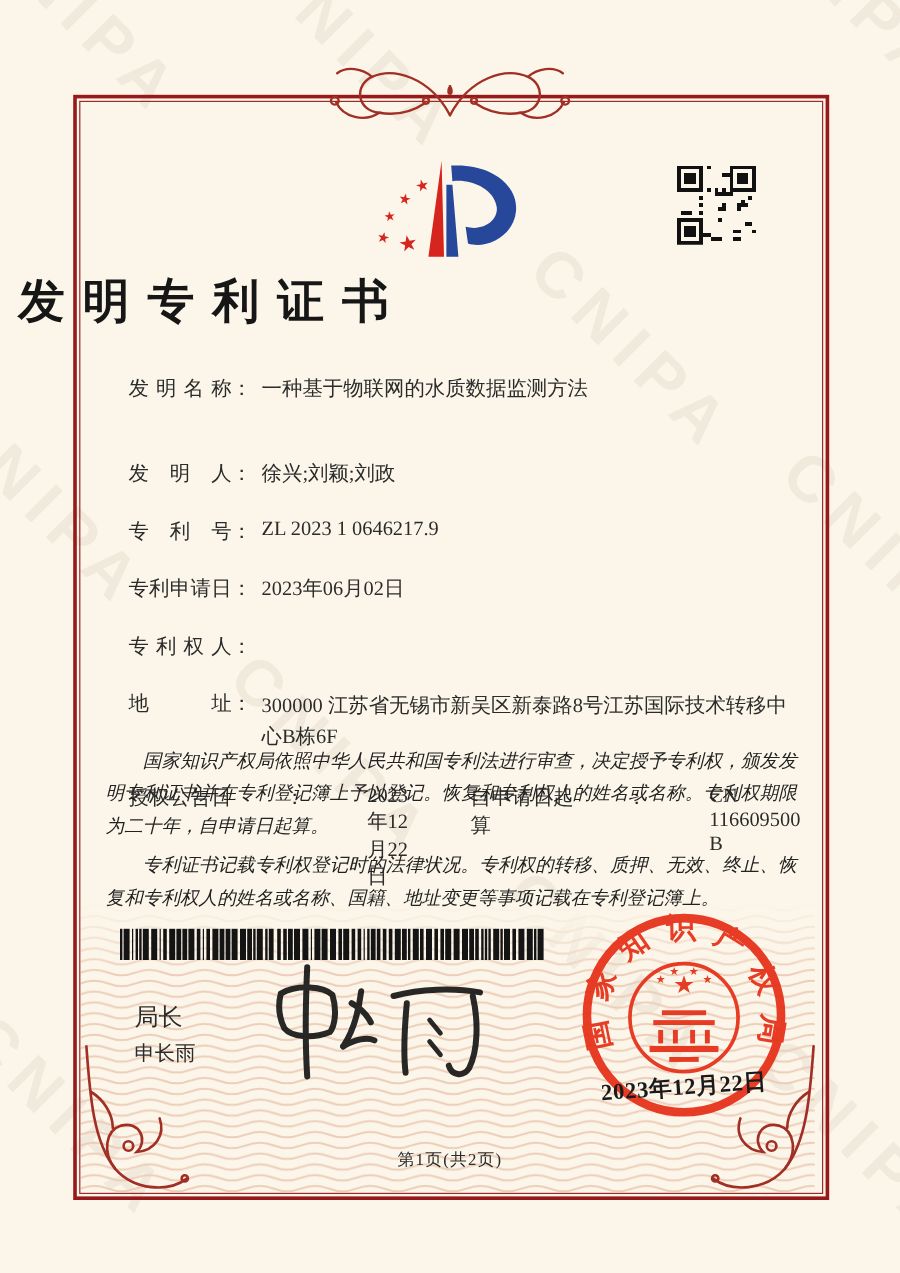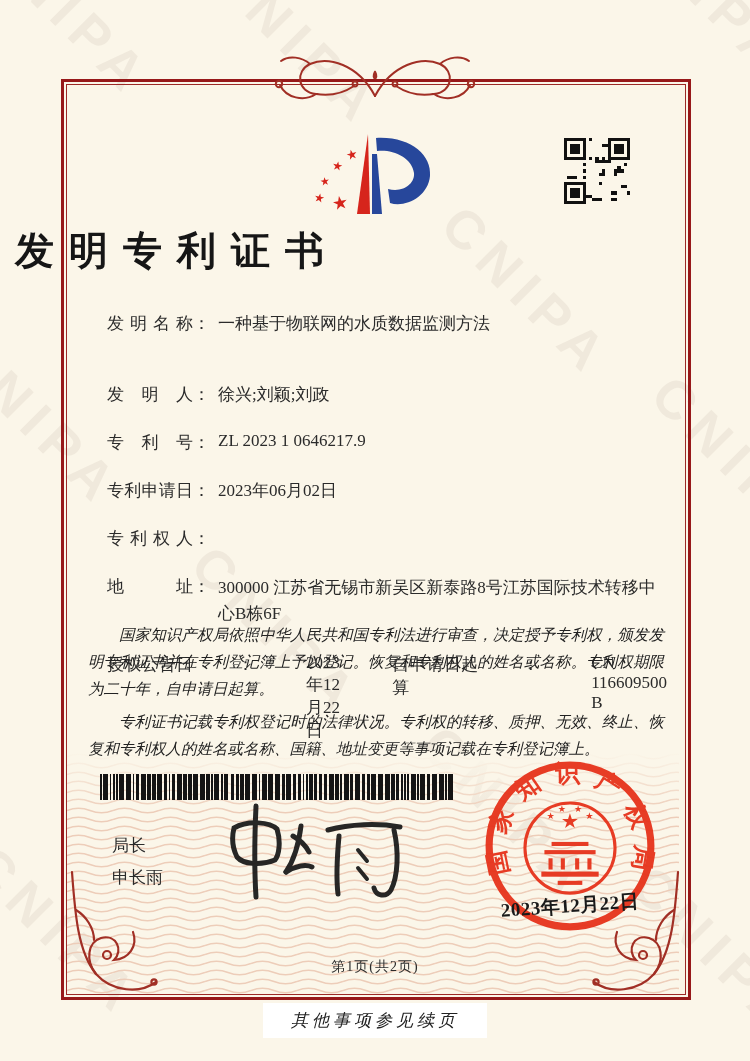--- a/index.html
+++ b/index.html
@@ -37,21 +37,21 @@
   .grant-group{display:flex;gap:44px;}
   .grant-group+.grant-group{margin-left:44px;}
   
   .paras{position:absolute;left:88px;top:622px;width:576px;z-index:2;
          font-style:italic;font-size:15.5px;line-height:1.74;text-align:justify;color:#222;}
   .paras p{margin:0 0 6px 0;text-indent:2em;}
   
   .barcode{position:absolute;left:100px;top:774px;width:356px;height:26px;z-index:2;}
   .barcode div{position:absolute;top:0;bottom:0;background:#141414;}
   
-  .sig-title{position:absolute;left:112px;top:834px;font-size:17px;z-index:2;
+  .sig-title{position:absolute;left:112px;top:834px;font-size:20px;z-index:2;
              font-family:Liberation Serif, serif;}
   .sig-name{position:absolute;left:112px;top:866px;font-size:17px;z-index:2;
             font-family:"Liberation Sans","DejaVu Sans",sans-serif;}
   .sig-hand{position:absolute;left:198px;top:800px;z-index:2;}
   
   .seal{position:absolute;left:484px;top:760px;width:172px;height:172px;z-index:3;opacity:.93;}
   .seal-date{position:absolute;left:484px;top:893px;width:172px;text-align:center;z-index:4;
              font-size:19px;font-weight:700;color:#1a1a1a;transform:rotate(-4deg);letter-spacing:0.5px;}
   
   .pageinfo{position:absolute;left:0;width:750px;top:958px;text-align:center;font-size:14px;
@@ -440,15 +440,14 @@
         <rect x="5" y="8" width="4" height="11" stroke="none"></rect>
         <rect x="17" y="8" width="4" height="11" stroke="none"></rect>
         <rect x="-28" y="21" width="56" height="5" stroke="none"></rect>
         <rect x="-12" y="30" width="24" height="4" stroke="none"></rect>
       </g>
     </g>
   </svg>
   <div class="seal-date">2023年12月22日</div>
 
   <div class="pageinfo">第1页(共2页)</div>
-  <div class="contbox">其他事项参见续页</div>
 
 </div>
 
 </body></html>

